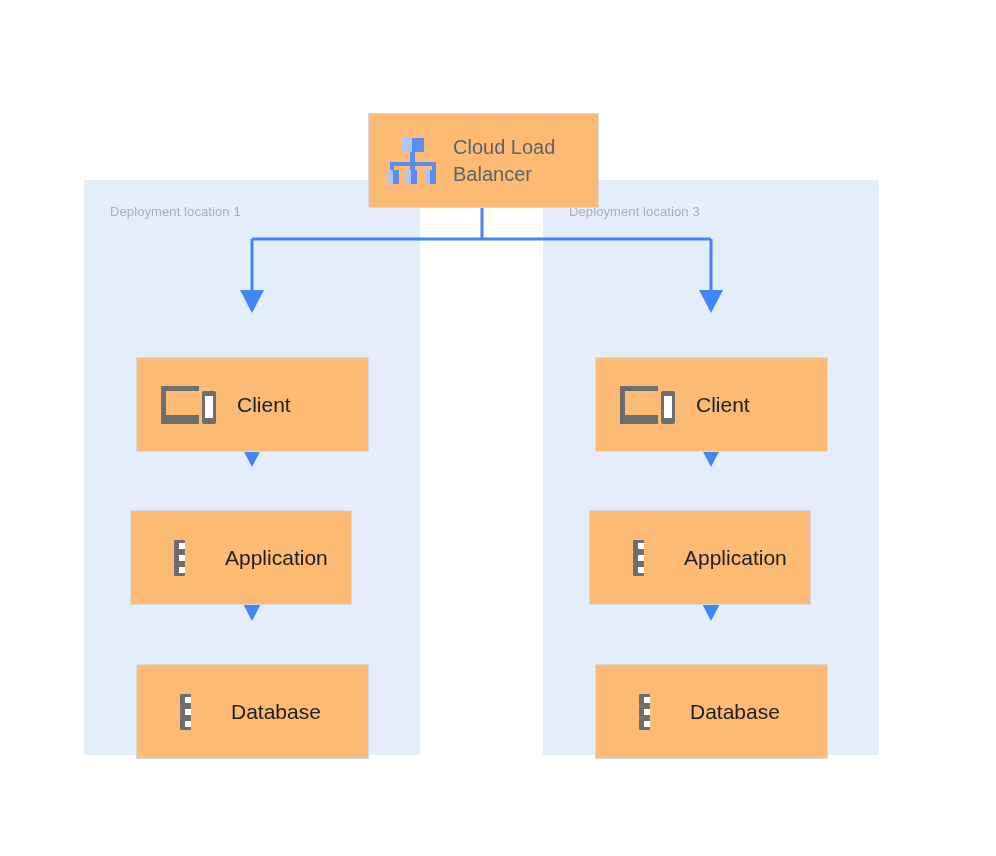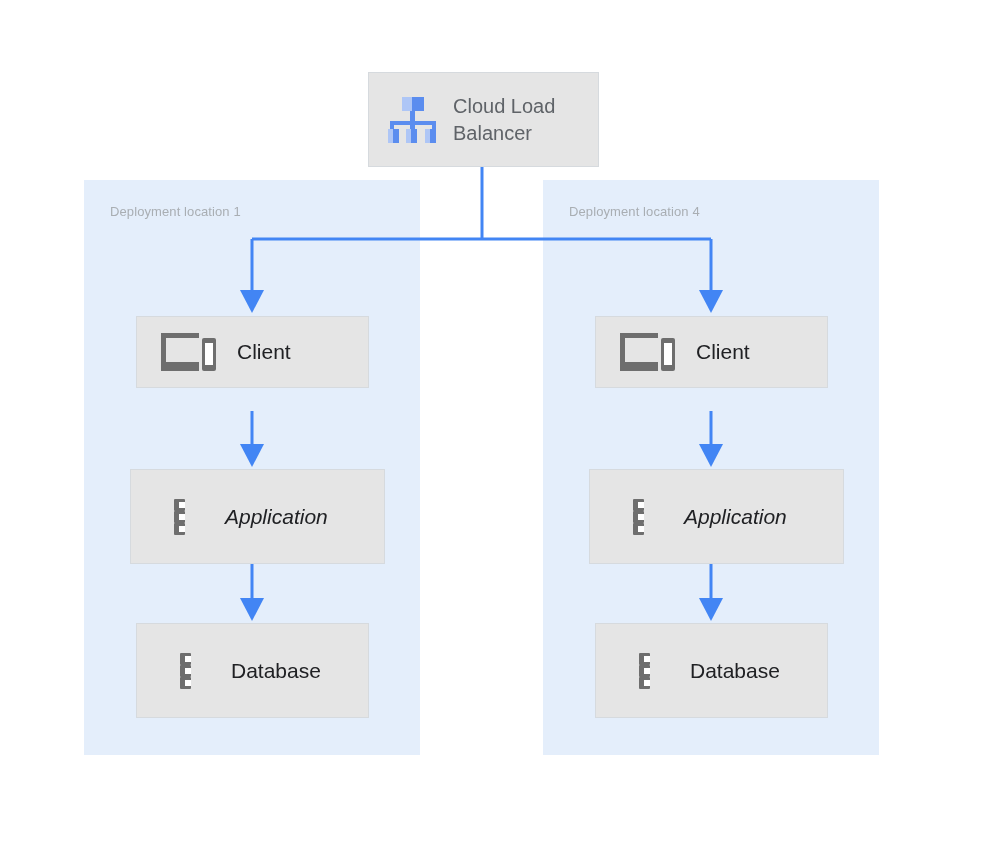--- a/index.html
+++ b/index.html
@@ -44,25 +44,26 @@
   #wires {
     position: absolute;
     left: 0; top: 0;
     width: 996px; height: 856px;
     pointer-events: none;
   }
 
   
   .node {
     position: absolute;
-    background: #e5e5e5;
+    background: #fdba74;
     border: 1px solid #d6dade;
     box-sizing: border-box;
     display: flex;
     align-items: center;
+    margin-top: 41px;
   }
   .node .node-icon {
     flex: 0 0 auto;
     display: flex;
     align-items: center;
     justify-content: center;
   }
   .node .node-label {
     font-size: 21px;
     color: #202124;
@@ -78,22 +79,22 @@
   #node-lb .node-label {
     font-size: 20px;
     color: #5f6368;
     white-space: normal;
     line-height: 1.32;
     max-width: 120px;
   }
 
   
   .node-service { padding-left: 22px; gap: 20px; }
-  .svc-client      { width: 233px; height: 72px; }
-  .svc-application { width: 255px; height: 95px; font-style: italic; }
+  .svc-client      { width: 233px; height: 95px; }
+  .svc-application { width: 222px; height: 95px; }
   .svc-database    { width: 233px; height: 95px; align-items: center; }
 
   #node-client-1      { left: 136px; top: 316px; }
   #node-application-1 { left: 130px; top: 469px; }
   #node-database-1    { left: 136px; top: 623px; }
 
   #node-client-2      { left: 595px; top: 316px; }
   #node-application-2 { left: 589px; top: 469px; }
   #node-database-2    { left: 595px; top: 623px; }
 
@@ -121,21 +122,21 @@
 </style>
 </head>
 <body>
 
 <div id="canvas">
 
   <div class="zone" id="zone-1"></div>
   <div class="zone" id="zone-2"></div>
 
   <div class="zone-label" id="zone-1-label">Deployment location 1</div>
-  <div class="zone-label" id="zone-2-label">Deployment location 4</div>
+  <div class="zone-label" id="zone-2-label">Deployment location 3</div>
 
   <svg id="wires" viewBox="0 0 996 856" width="996" height="856">
     <g stroke="#4285f4" stroke-width="3" fill="none">
 
       <path d="M482,167 L482,239"></path>
 
       <path d="M252,239 L711,239"></path>
 
       <path d="M252,239 L252,292"></path>
 

